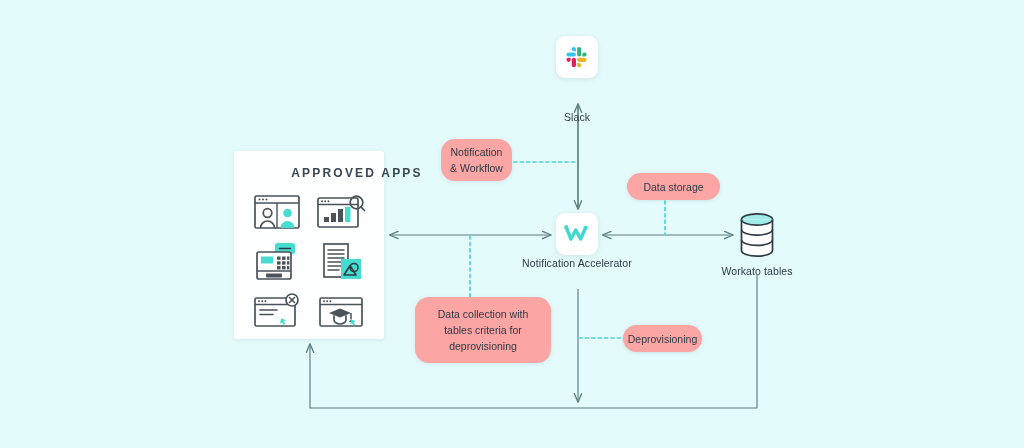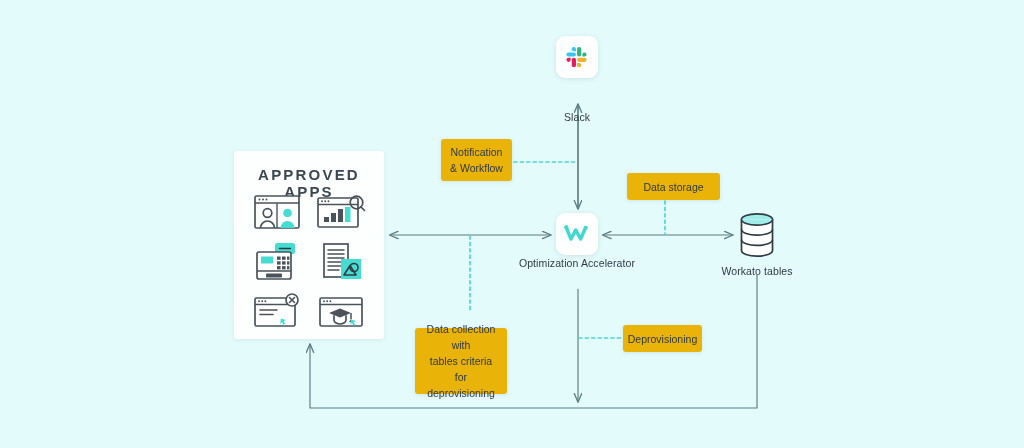--- a/index.html
+++ b/index.html
@@ -15,22 +15,22 @@
   svg.wires{position:absolute;left:0;top:0;width:1024px;height:448px;pointer-events:none;}
 
   
   .apps-panel{
     position:absolute;left:234px;top:151px;width:150px;height:188px;
     background:#fdfefe;border-radius:3px;
     box-shadow:0 1px 4px rgba(40,80,90,.10);
   }
   .apps-title{
     position:absolute;top:15px;left:0;width:100%;
-    text-align:center;font-size:15px;letter-spacing:2.2px;
-    color:#3c4750;font-weight:600;
+    text-align:center;font-size:12px;letter-spacing:2.2px;
+    color:#3c4750;font-weight:600;padding-left:48px;
   }
   .apps-grid{
     position:absolute;top:36px;left:11px;width:128px;
     display:grid;grid-template-columns:1fr 1fr;grid-template-rows:repeat(3,50px);
     justify-items:center;align-items:center;
   }
   .app-ico{width:52px;height:42px;display:block;}
 
   
   .tile{
@@ -46,29 +46,29 @@
     line-height:15px;letter-spacing:.1px;
   }
   .lbl-slack{left:527px;top:84px;width:100px;margin-top:26px;}
   .lbl-accel{left:497px;top:256px;width:160px;}
   .lbl-tables{left:697px;top:264px;width:120px;}
 
   .db-icon{position:absolute;left:737px;top:211px;width:40px;height:48px;}
 
   
   .callout{
-    position:absolute;background:#eab308;border-radius:3px;
+    position:absolute;background:#fca5a5;border-radius:14px;
     box-shadow:0 1px 4px rgba(40,80,90,.12);
     display:flex;align-items:center;justify-content:center;
     text-align:center;font-size:10.5px;color:#2f3a43;line-height:16px;
     padding:6px 8px;box-sizing:border-box;
   }
   .co-notif{left:441px;top:139px;width:71px;height:42px;}
   .co-storage{left:627px;top:173px;width:93px;height:27px;}
-  .co-datacol{left:415px;top:328px;width:92px;height:66px;}
+  .co-datacol{left:415px;top:297px;width:136px;height:66px;}
   .co-deprov{left:623px;top:325px;width:79px;height:27px;}
 </style>
 </head>
 <body>
 
 <div class="stage">
 
   <svg class="wires" viewBox="0 0 1024 448">
     <defs>
       <marker id="ah" markerWidth="9" markerHeight="9" refX="7.4" refY="3.2" orient="auto">
@@ -234,21 +234,21 @@
 
   <div class="tile tile-accel">
     <svg width="28" height="24" viewBox="0 0 36 30">
       <path d="M4,6 L10.2,21.5 L16.4,10 L22.6,21.5 L29,7" fill="none" stroke="#3fd9cf" stroke-width="4.4" stroke-linecap="round" stroke-linejoin="round"></path>
       <circle cx="4.3" cy="6.5" r="2.6" fill="#3fd9cf"></circle>
       <circle cx="29.2" cy="7" r="2.6" fill="#3fd9cf"></circle>
       <circle cx="16.4" cy="10.5" r="2.4" fill="#3fd9cf"></circle>
     </svg>
   </div>
   <div class="node-label lbl-accel">
-    <div>Optimization Accelerator</div>
+    <div>Notification Accelerator</div>
   </div>
 
   <svg class="db-icon" viewBox="0 0 40 48">
     <ellipse cx="20" cy="8.5" rx="15.5" ry="5.6" fill="#9fecea" stroke="#2f3a43" stroke-width="1.7"></ellipse>
     <path d="M4.5,8.5 L4.5,39.5 a15.5,5.6 0 0 0 31,0 L35.5,8.5" fill="#fff" stroke="#2f3a43" stroke-width="1.7"></path>
     <path d="M4.5,18.5 a15.5,5.6 0 0 0 31,0" fill="none" stroke="#2f3a43" stroke-width="1.6"></path>
     <path d="M4.5,28.8 a15.5,5.6 0 0 0 31,0" fill="none" stroke="#2f3a43" stroke-width="1.6"></path>
     <path d="M4.5,8.5 a15.5,5.6 0 0 0 31,0" fill="#9fecea" stroke="#2f3a43" stroke-width="1.6"></path>
   </svg>
   <div class="node-label lbl-tables">Workato tables</div>

